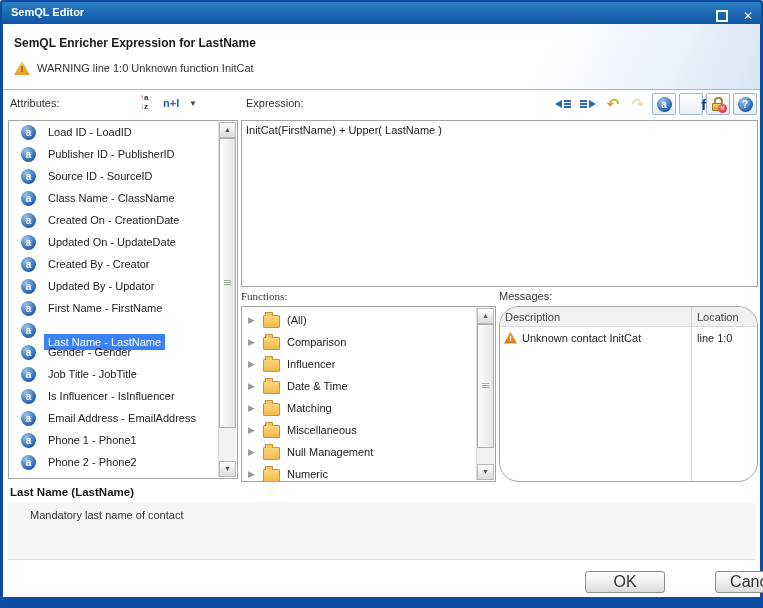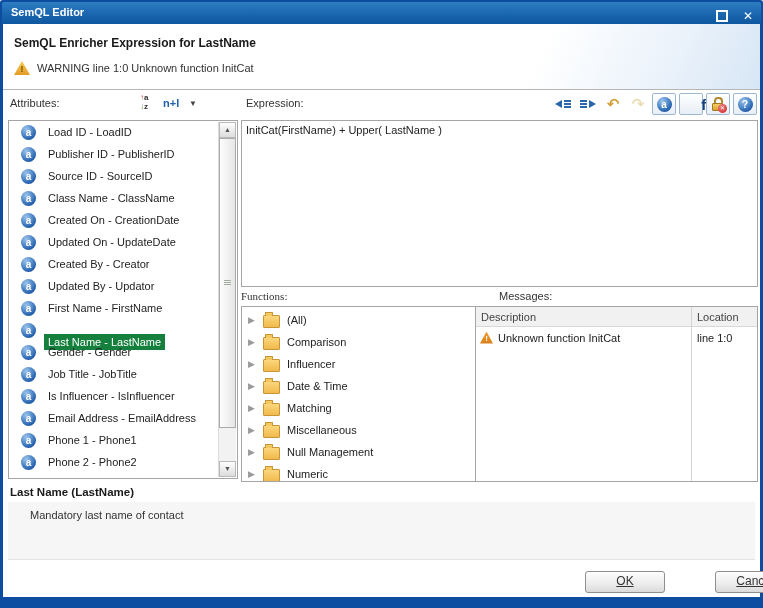--- a/index.html
+++ b/index.html
@@ -51,25 +51,25 @@
   .lock .shackle{position:absolute;top:0;left:2px;width:5px;height:6px;border:2px solid #b08a2e;border-bottom:none;border-radius:4px 4px 0 0;}
   .lock .lbody{position:absolute;top:6px;left:0;width:9px;height:6px;background:linear-gradient(#f3cf64,#d9a62e);border:1px solid #a5791f;border-radius:1px;}
   .lock .badge{position:absolute;right:-3px;bottom:-2px;width:9px;height:9px;background:radial-gradient(circle at 35% 30%,#f08080,#cc2222);border-radius:50%;color:#fff;font-size:6px;line-height:9px;text-align:center;font-weight:bold;}
 
   
   .box{position:absolute;border:1px solid #a5a5a5;background:#fff;overflow:hidden;}
   #attr-box{left:5px;top:96px;width:228px;height:357px;}
   #expr-box{left:238px;top:96px;right:2px;height:165px;}
   #expr-text{padding:3px 4px;white-space:pre-wrap;color:#222;outline:none;}
   #func-box{left:238px;top:282px;width:253px;height:174px;}
-  #msg-box{left:472px;top:282px;right:2px;height:174px;}
+  #msg-box{left:496px;top:282px;right:2px;height:174px;border-radius:20px;}
 
   .attr-row{height:22px;display:flex;align-items:center;padding-left:12px;gap:8px;cursor:pointer;}
   .attr-label{padding:2px 4px;white-space:nowrap;}
-  .attr-label.sel{background:#15803d;color:#fff;margin-top:24px;}
+  .attr-label.sel{background:#3b82f6;color:#fff;margin-top:24px;}
 
   .func-row{height:22px;display:flex;align-items:center;gap:7px;padding-left:6px;cursor:pointer;}
   .caret{color:#9a9a9a;font-size:9px;width:8px;}
   .folder{position:relative;width:15px;height:11px;background:linear-gradient(#fbd77c,#f1b94d);
     border:1px solid #c79536;border-radius:1px;margin-top:3px;}
   .folder::before{content:"";position:absolute;top:-4px;left:1px;width:6px;height:3px;
     background:#f5c85f;border:1px solid #c79536;border-bottom:none;border-radius:1px 1px 0 0;}
 
   
   .sbar{position:absolute;top:1px;right:1px;bottom:1px;width:17px;background:#f2f2f2;border-left:1px solid #dadada;}
@@ -89,22 +89,22 @@
   .msg-row{display:flex;height:21px;align-items:center;}
   .msg-row .c1{flex:1;display:flex;align-items:center;gap:5px;padding-left:4px;}
   .msg-row .c2{width:60px;padding-left:5px;}
 
   
   .foot-title{position:absolute;left:7px;top:462px;font-weight:bold;font-size:11.5px;color:#1a1a1a;}
   .desc-box{position:absolute;left:5px;right:5px;top:478px;height:57px;background:#f6f6f6;border-bottom:1px solid #e3e3e3;}
   .desc-text{padding:7px 0 0 22px;color:#333;}
 
   .btn{position:absolute;top:547px;width:78px;height:20px;border:1px solid #8e8e8e;border-radius:3px;
-    background:linear-gradient(#fdfdfd,#eeeeee 55%,#dadada);color:#333;font-size:12px;text-align:center;
-    line-height:19px;cursor:pointer;box-shadow:inset 0 1px 0 #fff;text-decoration:underline;}
+    background:linear-gradient(#fdfdfd,#eeeeee 55%,#dadada);color:#333;font-size:16px;text-align:center;
+    line-height:19px;cursor:pointer;box-shadow:inset 0 1px 0 #fff;}
   #ok-btn{left:582px;} #cancel-btn{left:664px;margin-left:48px;}
 </style>
 </head>
 <body>
 
 <div class="frame">
   <div class="titlebar">
     <span class="title-text">SemQL Editor</span>
     <span class="win-btns">
       <span class="tool">
@@ -312,21 +312,21 @@
         <span class="c1">Description</span>
         <span class="c2">Location</span>
       </div>
       <div id="msg-rows">
           <div class="msg-row">
             <span class="c1">
               <span class="warn-tri solid small">
                 <i class="tri"></i>
                 <b class="bang">!</b>
               </span>
-              <span>Unknown function InitCat</span>
+              <span>Unknown contact InitCat</span>
             </span>
             <span class="c2">line 1:0</span>
           </div>
         </div>
       <div class="msg-divider"></div>
     </div>
 
     <div class="foot-title">Last Name (LastName)</div>
     <div class="desc-box">
       <div class="desc-text">Mandatory last name of contact</div>

